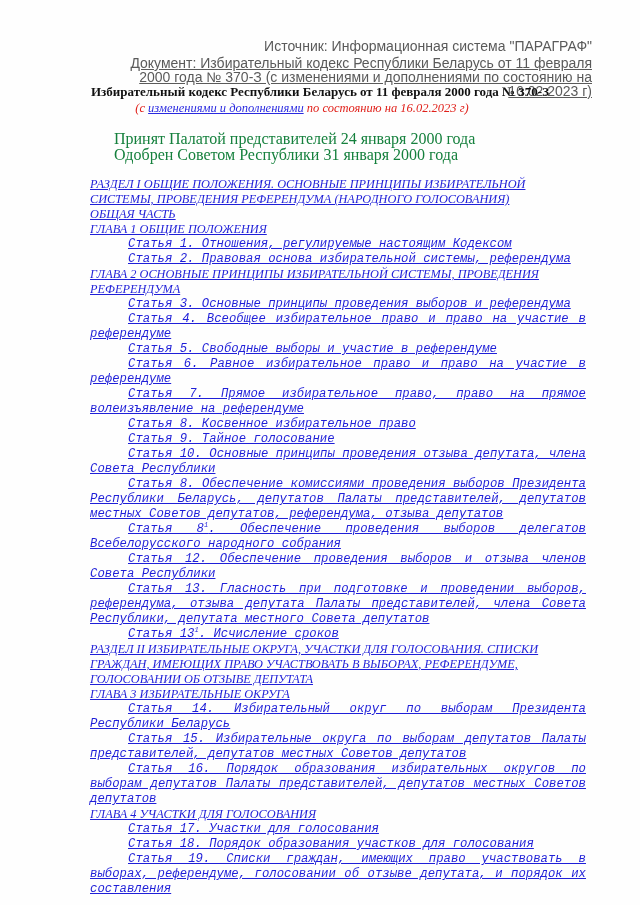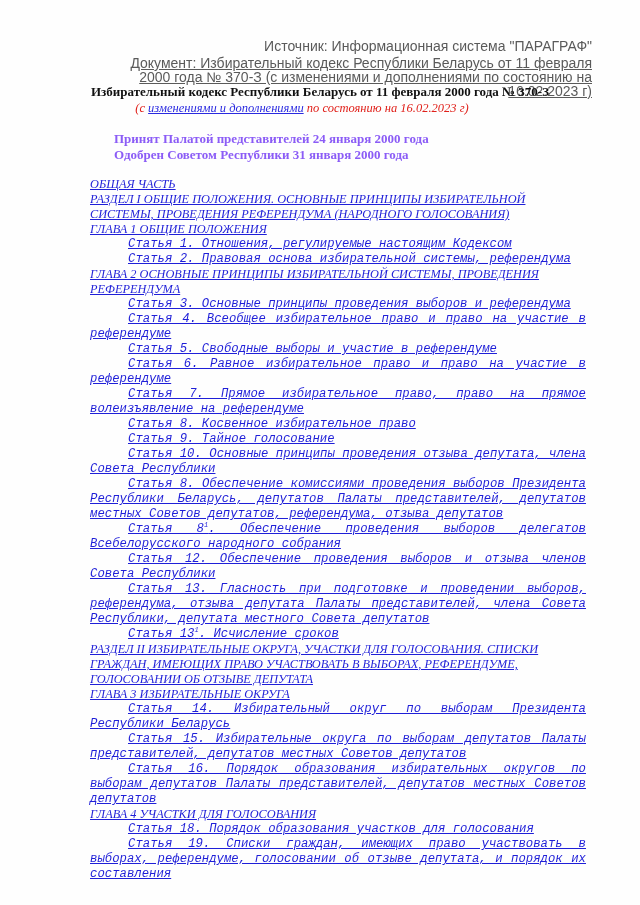--- a/index.html
+++ b/index.html
@@ -3,21 +3,21 @@
 <meta charset="utf-8">
 <style>
   html, body { margin:0; padding:0; background:#fefefe; }
   body { width:640px; height:905px; position:relative; overflow:hidden; }
   .hdr { position:absolute; right:48px; text-align:right; font-family:"Liberation Sans", sans-serif; font-size:14px; color:#5a5a5a; line-height:14px; }
   .hdr1 { top:39px; }
   .hdr2 { top:56px; width:470px;text-decoration:underline; }
   .title { position:absolute; top:84px; left:0; width:640px; text-align:center; font-family:"Liberation Serif", serif; font-weight:bold; font-size:13px; color:#111; }
   .subtitle { position:absolute; top:101px; left:0; width:604px; text-align:center; font-family:"Liberation Serif", serif; font-style:italic; font-size:12.5px; color:#e0201a; }
   .subtitle a { color:#2a2ae0; text-decoration:underline; }
-  .adopted { position:absolute; left:114px; top:131px; font-family:"Liberation Serif", serif; font-weight:bold; font-size:13px; color:#8b5cf6; line-height:16px; }
+  .adopted { position:absolute; left:114px; top:131px; font-family:"Liberation Serif", serif; font-weight:normal; font-size:16px; color:#15803d; line-height:16px; }
   .toc { position:absolute; left:90px; top:177px; width:496px; font-family:"Liberation Serif", serif; font-style:italic; font-size:12.3px; line-height:15px; }
   .toc a { color:#1f1fd8; text-decoration:underline; display:block; }
   .toc .sec { text-transform:none; }
   .toc .art { text-indent:38px; text-align:justify; text-align-last:left;font-family:Liberation Mono, monospace; }
   sup { font-size:7px; line-height:0; }
 </style>
 </head>
 <body>
 
 <div class="hdr hdr1">Источник: Информационная система "ПАРАГРАФ"</div>
@@ -25,22 +25,22 @@
 
 <div class="title">Избирательный кодекс Республики Беларусь от 11 февраля 2000 года № 370-З</div>
 <div class="subtitle"><span>(с </span><a href="#">изменениями и дополнениями</a><span> по состоянию на 16.02.2023 г)</span></div>
 
 <div class="adopted">
   <div>Принят Палатой представителей 24 января 2000 года</div>
   <div>Одобрен Советом Республики 31 января 2000 года</div>
 </div>
 
 <div class="toc" id="toc">
+    <a href="#" class="sec">РАЗДЕЛ I ОБЩИЕ ПОЛОЖЕНИЯ. ОСНОВНЫЕ ПРИНЦИПЫ ИЗБИРАТЕЛЬНОЙ СИСТЕМЫ, ПРОВЕДЕНИЯ РЕФЕРЕНДУМА (НАРОДНОГО ГОЛОСОВАНИЯ)</a>
     <a href="#" class="sec">ОБЩАЯ ЧАСТЬ</a>
-    <a href="#" class="sec">РАЗДЕЛ I ОБЩИЕ ПОЛОЖЕНИЯ. ОСНОВНЫЕ ПРИНЦИПЫ ИЗБИРАТЕЛЬНОЙ СИСТЕМЫ, ПРОВЕДЕНИЯ РЕФЕРЕНДУМА (НАРОДНОГО ГОЛОСОВАНИЯ)</a>
     <a href="#" class="sec">ГЛАВА 1 ОБЩИЕ ПОЛОЖЕНИЯ</a>
     <a href="#" class="art">Статья 1. Отношения, регулируемые настоящим Кодексом</a>
     <a href="#" class="art">Статья 2. Правовая основа избирательной системы, референдума</a>
     <a href="#" class="sec">ГЛАВА 2 ОСНОВНЫЕ ПРИНЦИПЫ ИЗБИРАТЕЛЬНОЙ СИСТЕМЫ, ПРОВЕДЕНИЯ РЕФЕРЕНДУМА</a>
     <a href="#" class="art">Статья 3. Основные принципы проведения выборов и референдума</a>
     <a href="#" class="art">Статья 4. Всеобщее избирательное право и право на участие в референдуме</a>
     <a href="#" class="art">Статья 5. Свободные выборы и участие в референдуме</a>
     <a href="#" class="art">Статья 6. Равное избирательное право и право на участие в референдуме</a>
     <a href="#" class="art">Статья 7. Прямое избирательное право, право на прямое волеизъявление на референдуме</a>
     <a href="#" class="art">Статья 8. Косвенное избирательное право</a>
@@ -50,15 +50,16 @@
     <a href="#" class="art"><span>Статья 8</span><sup>1</sup><span>. Обеспечение проведения выборов делегатов Всебелорусского народного собрания</span></a>
     <a href="#" class="art">Статья 12. Обеспечение проведения выборов и отзыва членов Совета Республики</a>
     <a href="#" class="art">Статья 13. Гласность при подготовке и проведении выборов, референдума, отзыва депутата Палаты представителей, члена Совета Республики, депутата местного Совета депутатов</a>
     <a href="#" class="art"><span>Статья 13</span><sup>1</sup><span>. Исчисление сроков</span></a>
     <a href="#" class="sec">РАЗДЕЛ II ИЗБИРАТЕЛЬНЫЕ ОКРУГА, УЧАСТКИ ДЛЯ ГОЛОСОВАНИЯ. СПИСКИ ГРАЖДАН, ИМЕЮЩИХ ПРАВО УЧАСТВОВАТЬ В ВЫБОРАХ, РЕФЕРЕНДУМЕ, ГОЛОСОВАНИИ ОБ ОТЗЫВЕ ДЕПУТАТА</a>
     <a href="#" class="sec">ГЛАВА 3 ИЗБИРАТЕЛЬНЫЕ ОКРУГА</a>
     <a href="#" class="art">Статья 14. Избирательный округ по выборам Президента Республики Беларусь</a>
     <a href="#" class="art">Статья 15. Избирательные округа по выборам депутатов Палаты представителей, депутатов местных Советов депутатов</a>
     <a href="#" class="art">Статья 16. Порядок образования избирательных округов по выборам депутатов Палаты представителей, депутатов местных Советов депутатов</a>
     <a href="#" class="sec">ГЛАВА 4 УЧАСТКИ ДЛЯ ГОЛОСОВАНИЯ</a>
+    <a href="#" class="art">Статья 17. Участки для голосования</a>
     <a href="#" class="art">Статья 18. Порядок образования участков для голосования</a>
     <a href="#" class="art">Статья 19. Списки граждан, имеющих право участвовать в выборах, референдуме, голосовании об отзыве депутата, и порядок их составления</a>
   </div>
 
 </body></html>

